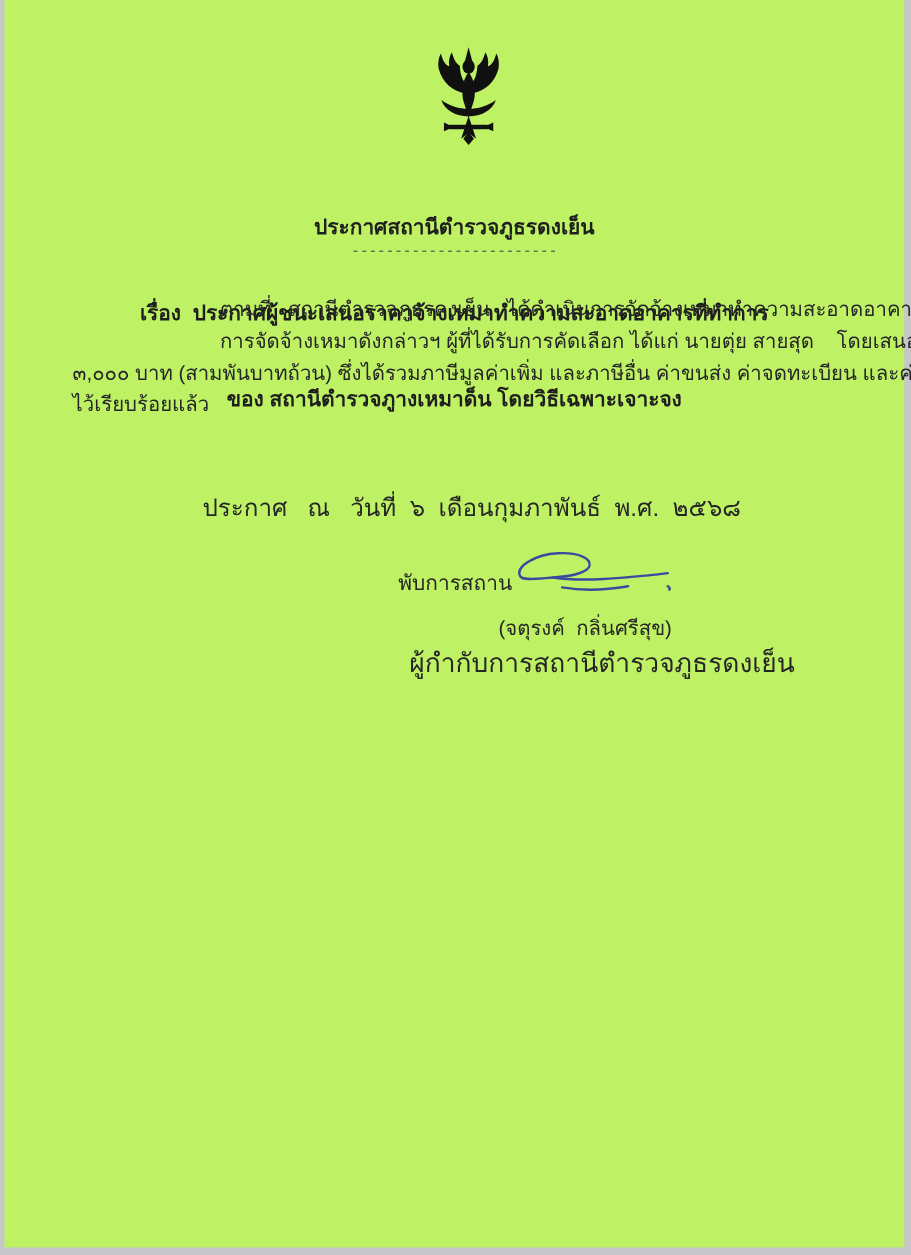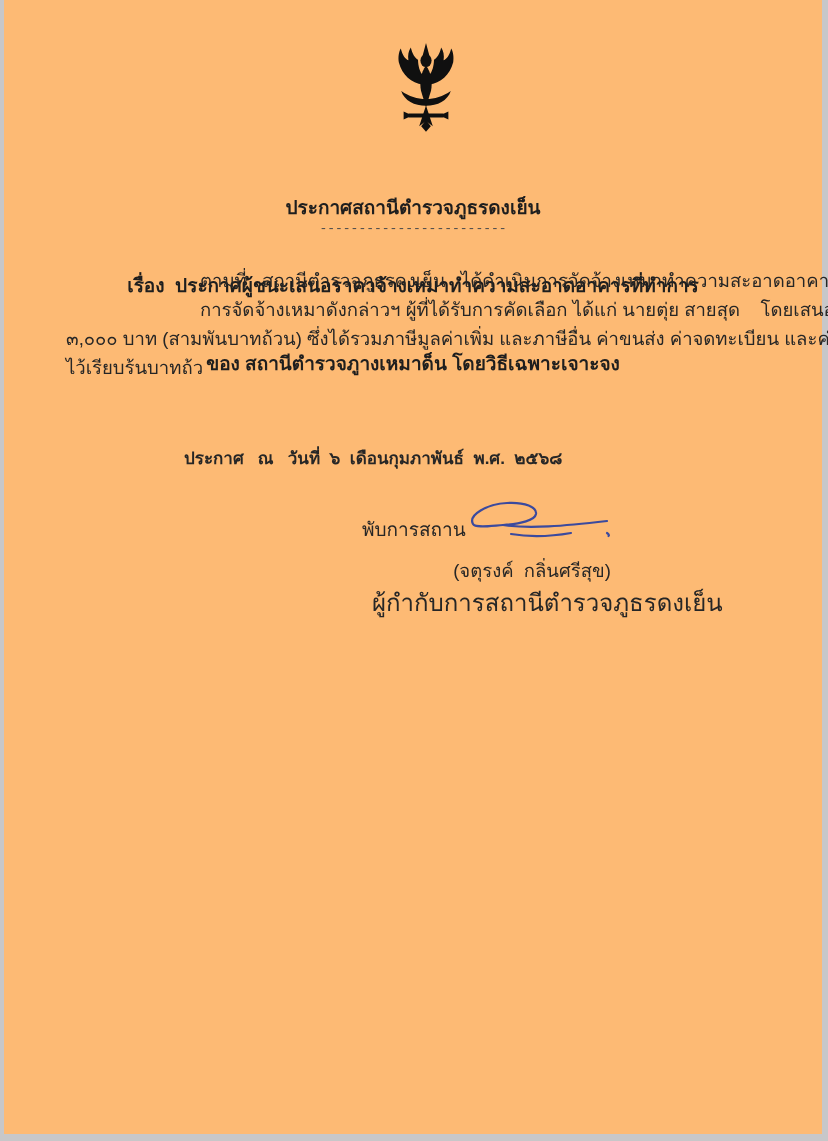--- a/index.html
+++ b/index.html
@@ -6,21 +6,21 @@
   body {
     width: 828px; height: 1141px;
     background: #c7c7c9;
     font-family: "Liberation Sans", "DejaVu Sans", sans-serif;
     overflow: hidden;
   }
   .page {
     position: absolute;
     left: 4px; top: 0px;
     width: 818px; height: 1134px;
-    background: #fdba74;
+    background: #bef264;
   }
   .abs { position: absolute; }
   .title-block {
     left: 0; top: 143px; width: 100%;
     text-align: center;
     font-weight: bold;
     font-size: 19px;
     line-height: 26px;
     color: #1e1e1e;
     white-space: pre;
@@ -39,24 +39,23 @@
     color: #262626;
   }
   .body-line {
     line-height: 29px;
     white-space: pre;
     color: #262626;
   }
   .indent { padding-left: 134px; }
   .announce {
     left: 180px; top: 444px;
-    font-size: 17px;
+    font-size: 22px;
     color: #262626;
     white-space: pre;
-    font-weight: bold;
   }
   .rank {
     left: 358px; top: 514px;
     font-size: 19px;
     color: #262626;
     white-space: pre;
   }
   .sig-svg {
     left: 455px; top: 494px;
     width: 160px; height: 55px;
@@ -113,21 +112,21 @@
     <div>เรื่อง  ประกาศผู้ชนะเสนอราคาจ้างเหมาทำความสะอาดอาคารที่ทำการ</div>
     <div>ของ สถานีตำรวจภูางเหมาด็น โดยวิธีเฉพาะเจาะจง</div>
   </div>
 
   <div class="abs divider">------------------------</div>
 
   <div class="abs body-text">
     <div class="body-line indent">ตามที่   สถานีตำรวจภูธรดงเย็น   ได้ดำเนินการจัดจ้างเหมาทำความสะอาดอาคารที่ทำการประจำเดือน</div>
     <div class="body-line indent">การจัดจ้างเหมาดังกล่าวฯ ผู้ที่ได้รับการคัดเลือก ได้แก่ นายตุ่ย สายสุด    โดยเสนอราคาเป็นเงินทั้งสิ้น</div>
     <div class="body-line">๓,๐๐๐ บาท (สามพันบาทถ้วน) ซึ่งได้รวมภาษีมูลค่าเพิ่ม และภาษีอื่น ค่าขนส่ง ค่าจดทะเบียน และค่าใช้จ่ายอื่น ๆ ทั้งปวง</div>
-    <div class="body-line">ไว้เรียบร้นบาทถ้ว</div>
+    <div class="body-line">ไว้เรียบร้อยแล้ว</div>
   </div>
 
   <div class="abs announce">ประกาศ   ณ   วันที่  ๖  เดือนกุมภาพันธ์  พ.ศ.  ๒๕๖๘</div>
 
   <div class="abs rank">พับการสถาน</div>
 
   <svg class="abs sig-svg" viewBox="0 0 160 55" xmlns="http://www.w3.org/2000/svg">
     <g fill="none" stroke="#3b4a9e" stroke-width="2.2" stroke-linecap="round">
       <path d="M14 30 C9 21 28 10 48 9 C66 8 78 13 77 20 C76 26 62 30 44 31 C30 32 16 34 14 30 Z"></path>
       <path d="M44 31 C70 35 105 32 148 27"></path>

